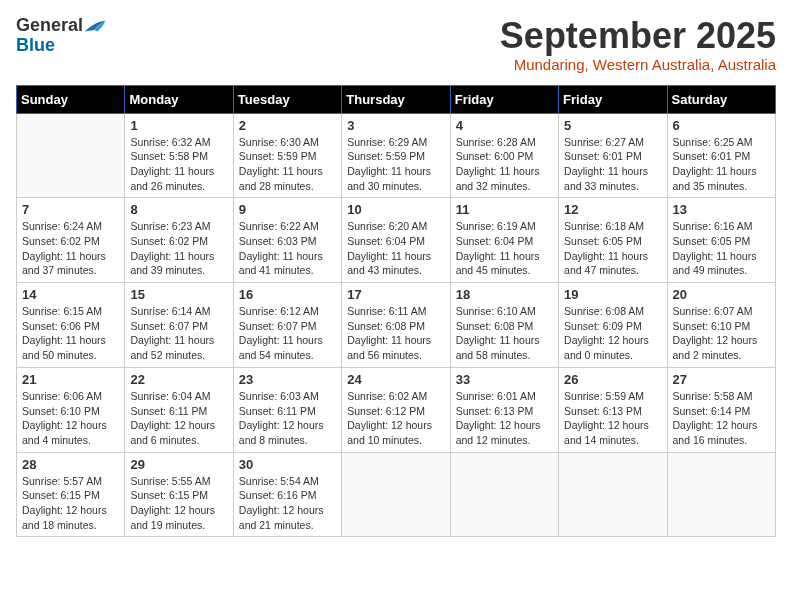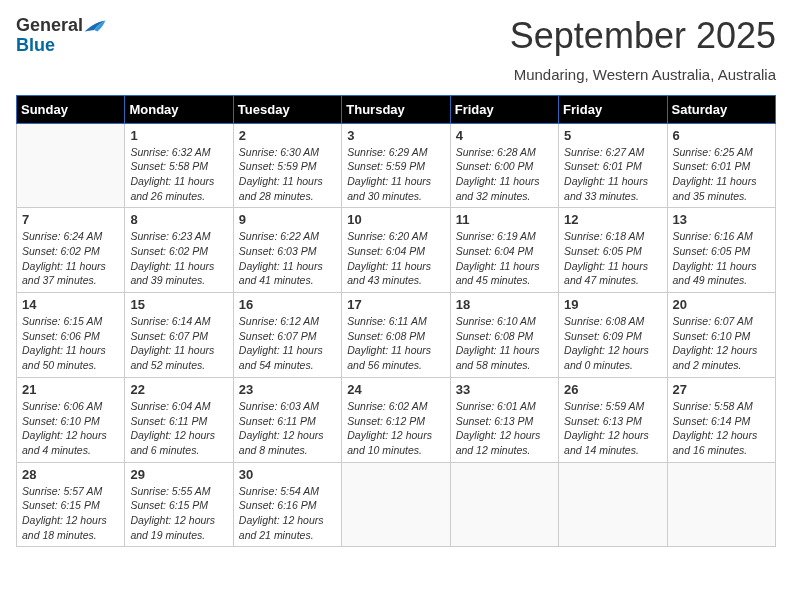--- a/index.html
+++ b/index.html
@@ -33,28 +33,28 @@
     }
     .logo-row {
       display: flex;
       align-items: center;
     }
     .title-block {
       text-align: right;
     }
     .month-title {
       font-size: 36px;
-      font-weight: normal;
+      font-weight: bold;
       color: #333;
       line-height: 1.1;
     }
     .location {
       font-size: 15px;
-      color: #404040;
-      margin-top: 10px;
+      color: #c2410c;
+      margin-top: 0;
     }
     .calendar {
       width: 100%;
       border-collapse: collapse;
       font-size: 11px;
     }
     .calendar th {
       background: #000000;
       color: #fff;
       padding: 6px 4px;
@@ -78,21 +78,20 @@
       font-size: 13px;
       font-weight: bold;
       color: #333;
       display: block;
       margin-bottom: 2px;
     }
     .day-info {
       font-size: 10.5px;
       color: #333;
       line-height: 1.4;
-      font-style: italic;
     }
   </style>
 </head>
 <body>
 
 <div class="header">
   <div class="logo">
     <div class="logo-row">
       <span class="logo-text">General</span>
       <svg class="logo-bird" viewBox="0 0 30 22" fill="none">

